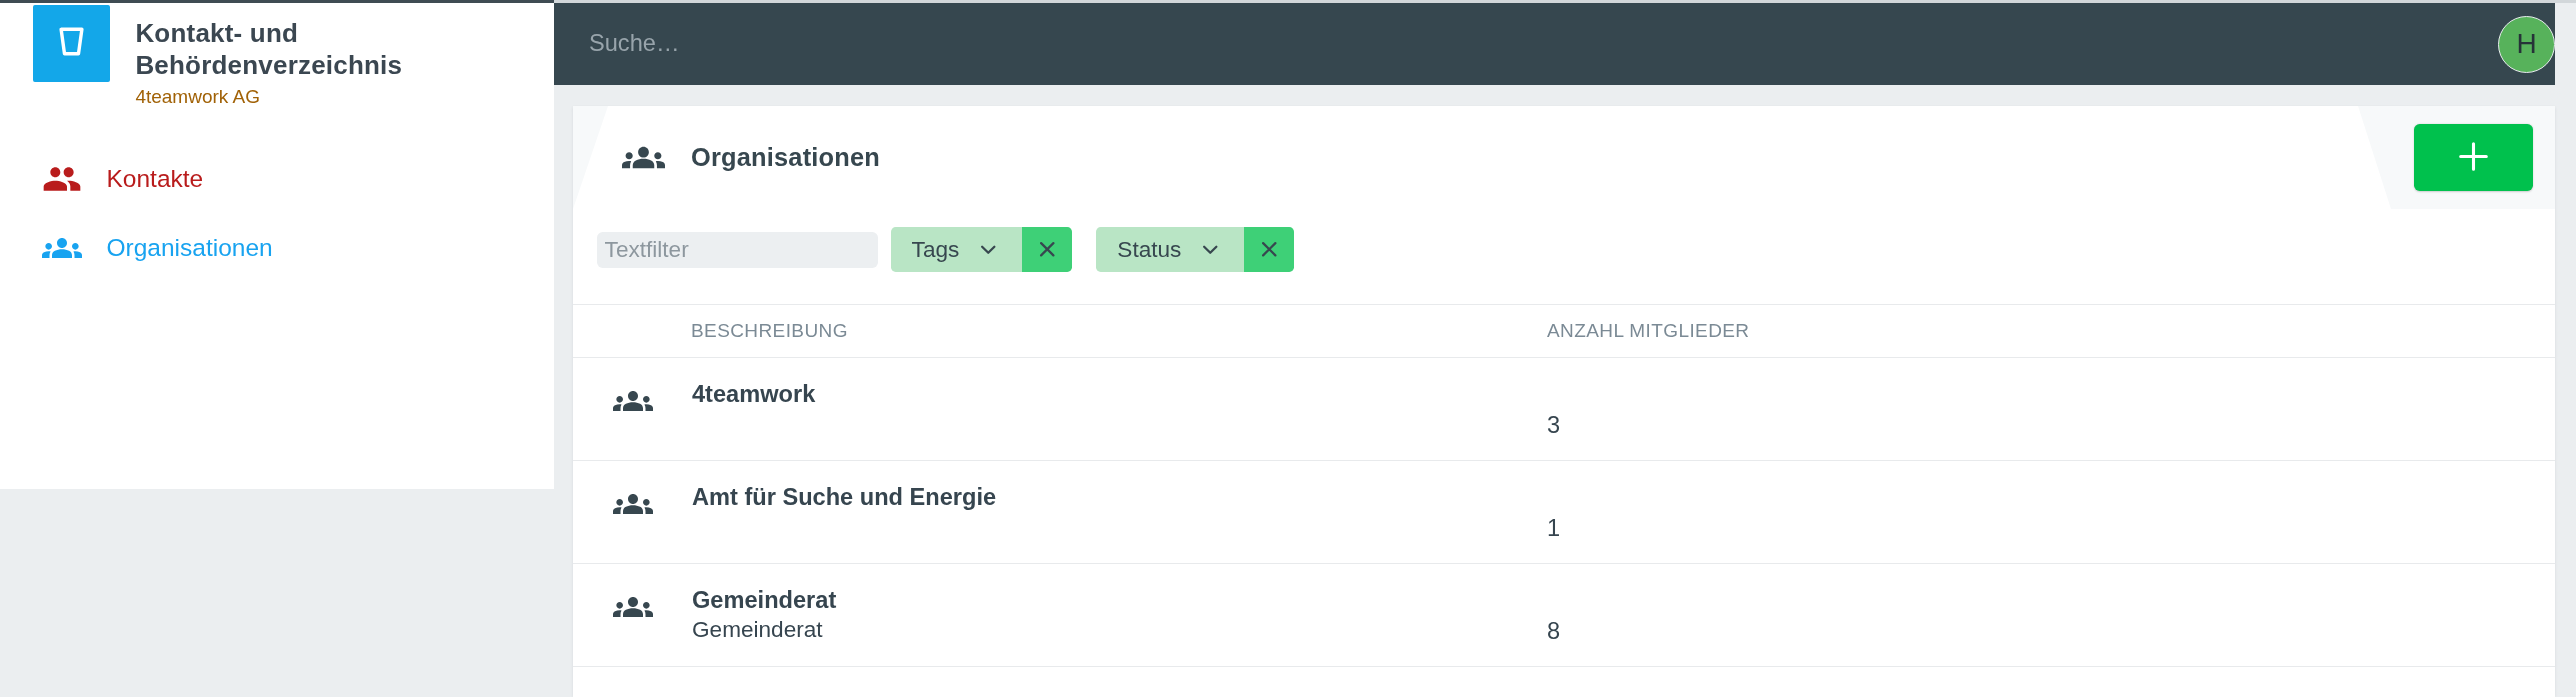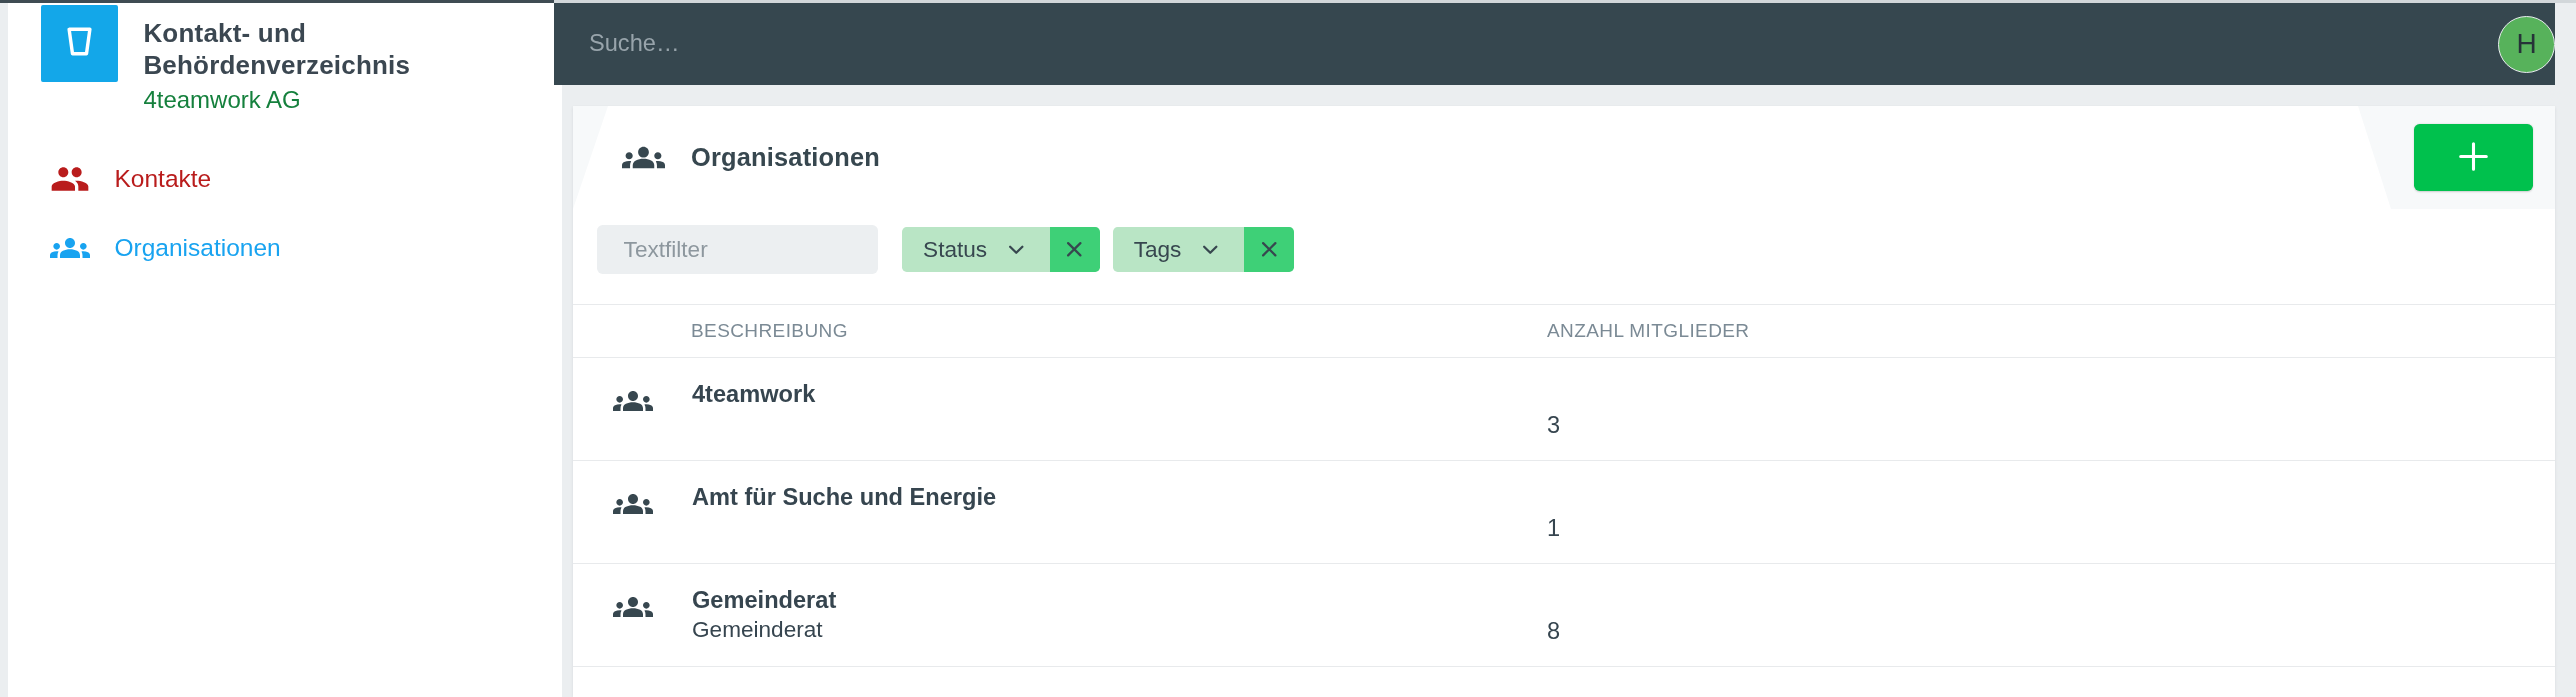--- a/index.html
+++ b/index.html
@@ -6,27 +6,27 @@
   html,body { width:2576px; height:697px; }
   body {
     font-family:"Liberation Sans","DejaVu Sans",sans-serif;
     background:#ebeef0; color:#37474f; overflow:hidden; position:relative;
   }
   
   .top-strip-dark  { position:absolute; left:0; top:0; width:554px; height:2.8px; background:#3f4c53; }
   .top-strip-light { position:absolute; left:554px; top:0; width:2022px; height:2.8px; background:#d2d7da; }
 
   
-  .sidebar { position:absolute; left:8px; top:2.8px; width:554px; height:694px; background:#ffffff; }
+  .sidebar { position:absolute; left:0; top:2.8px; width:554px; height:486px; background:#ffffff; }
   .sidebar-header { display:flex; align-items:flex-start; padding:1.9px 0 0 33px; height:83px; }
   .logo { width:77px; height:77px; background:#13a7e9; border-radius:1.9px;
           display:flex; align-items:center; justify-content:center; flex:0 0 auto; }
   .app-titles { padding:12.2px 0 0 25.4px; }
   .app-title { font-size:26px; font-weight:700; color:#3b4751; line-height:32px; letter-spacing:0.2px; }
-  .app-subtitle { font-size:24px; font-weight:400; color:#15803d; margin-top:4.7px; }
+  .app-subtitle { font-size:19px; font-weight:400; color:#a16207; margin-top:4.7px; }
   .nav { margin-top:73px; }
   .nav-item { display:flex; align-items:center; height:41px; padding-left:42px; margin-bottom:28px; cursor:pointer; }
   .nav-item .nav-icon { width:40px; height:40px; flex:0 0 auto; }
   .nav-item .nav-label { margin-left:24.5px; font-size:24.5px; font-weight:500; }
   .nav-item.inactive { color:#b91c1c; }
   .nav-item.active { color:#18a3f0; }
 
   
   .topbar { position:absolute; left:554px; top:2.8px; width:2001px; height:82px; background:#36474f;
             display:flex; align-items:center; }
@@ -45,22 +45,22 @@
           clip-path:polygon(35px 0, calc(100% - 197px) 0, calc(100% - 164px) 100%, 0 100%); }
   .card-header-content { position:relative; display:flex; align-items:center; height:100%; padding-left:49px; }
   .card-title-icon { width:43px; height:43px; color:#37474f; }
   .card-title { margin-left:26px; font-size:25.4px; font-weight:700; color:#37474f; letter-spacing:0.2px; }
   .add-button { position:absolute; left:1841px; top:18px; width:119px; height:67px; background:#00c14d;
                 border:none; border-radius:5.7px; display:flex; align-items:center; justify-content:center;
                 cursor:pointer; box-shadow:0 0.9px 1.9px rgba(0,0,0,.18); }
 
   
   .filter-row { display:flex; align-items:center; margin:18px 0 0 23.6px; height:45px; }
-  .textfilter { width:281px; height:49px; background:#eceff1; border:none; border-radius:5.7px;
-                font-family:inherit; font-size:22.6px; color:#37474f; padding:0 27px; outline:none; }
+  .textfilter { width:281px; height:36px; background:#eceff1; border:none; border-radius:5.7px;
+                font-family:inherit; font-size:22.6px; color:#37474f; padding:0 8px; outline:none; }
   .textfilter::placeholder { color:#8d979e; opacity:1; }
   .chip { display:flex; align-items:stretch; height:45px; border-radius:4.7px; overflow:hidden; }
   .chip-tags { margin-left:13px; }
   .chip-status { margin-left:24.5px; }
   .chip-main { display:flex; align-items:center; background:#b9e5c5; padding:0 21px; cursor:pointer; }
   .chip-label { font-size:22.6px; color:#37474f; }
   .chip-chevron { width:24.5px; height:24.5px; margin-left:17px; color:#37474f; }
   .chip-x { width:50px; background:#3ed077; border:none; display:flex; align-items:center;
             justify-content:center; cursor:pointer; }
   .chip-x svg { width:24.5px; height:24.5px; color:#37474f; }
@@ -155,51 +155,51 @@
         <svg width="41" height="41" viewBox="0 0 24 24">
           <path d="M12 4.5v15M4.5 12h15" stroke="#ffffff" stroke-width="1.8" stroke-linecap="round" fill="none"></path>
         </svg>
       </span>
     </button>
   </div>
 
   <div class="filter-row">
     <input class="textfilter" type="text" placeholder="Textfilter" style="">
 
+    <div class="chip chip-tags">
+      <div class="chip-main">
+        <span class="chip-label">Tags</span>
+        <span class="chip-chevron">
+          <svg width="24.5" height="24.5" viewBox="0 0 24 24">
+              <path d="M6 9.5l6 6 6-6" fill="none" stroke="currentColor" stroke-width="2.2" stroke-linecap="round" stroke-linejoin="round"></path>
+            </svg>
+        </span>
+      </div>
+      <button class="chip-x">
+        <svg viewBox="0 0 24 24">
+            <path d="M6 6l12 12M18 6L6 18" fill="none" stroke="currentColor" stroke-width="2.2" stroke-linecap="round"></path>
+          </svg>
+      </button>
+    </div>
+
     <div class="chip chip-status">
       <div class="chip-main">
         <span class="chip-label">Status</span>
         <span class="chip-chevron">
           <svg width="24.5" height="24.5" viewBox="0 0 24 24">
               <path d="M6 9.5l6 6 6-6" fill="none" stroke="currentColor" stroke-width="2.2" stroke-linecap="round" stroke-linejoin="round"></path>
             </svg>
         </span>
       </div>
       <button class="chip-x">
         <svg viewBox="0 0 24 24">
             <path d="M6 6l12 12M18 6L6 18" fill="none" stroke="currentColor" stroke-width="2.2" stroke-linecap="round"></path>
           </svg>
       </button>
     </div>
-
-    <div class="chip chip-tags">
-      <div class="chip-main">
-        <span class="chip-label">Tags</span>
-        <span class="chip-chevron">
-          <svg width="24.5" height="24.5" viewBox="0 0 24 24">
-              <path d="M6 9.5l6 6 6-6" fill="none" stroke="currentColor" stroke-width="2.2" stroke-linecap="round" stroke-linejoin="round"></path>
-            </svg>
-        </span>
-      </div>
-      <button class="chip-x">
-        <svg viewBox="0 0 24 24">
-            <path d="M6 6l12 12M18 6L6 18" fill="none" stroke="currentColor" stroke-width="2.2" stroke-linecap="round"></path>
-          </svg>
-      </button>
-    </div>
   </div>
 
   <div class="table">
     <div class="thead">
       <div class="th th-desc">BESCHREIBUNG</div>
       <div class="th">ANZAHL MITGLIEDER</div>
     </div>
 
     <div class="row">
       <div class="cell-desc">

